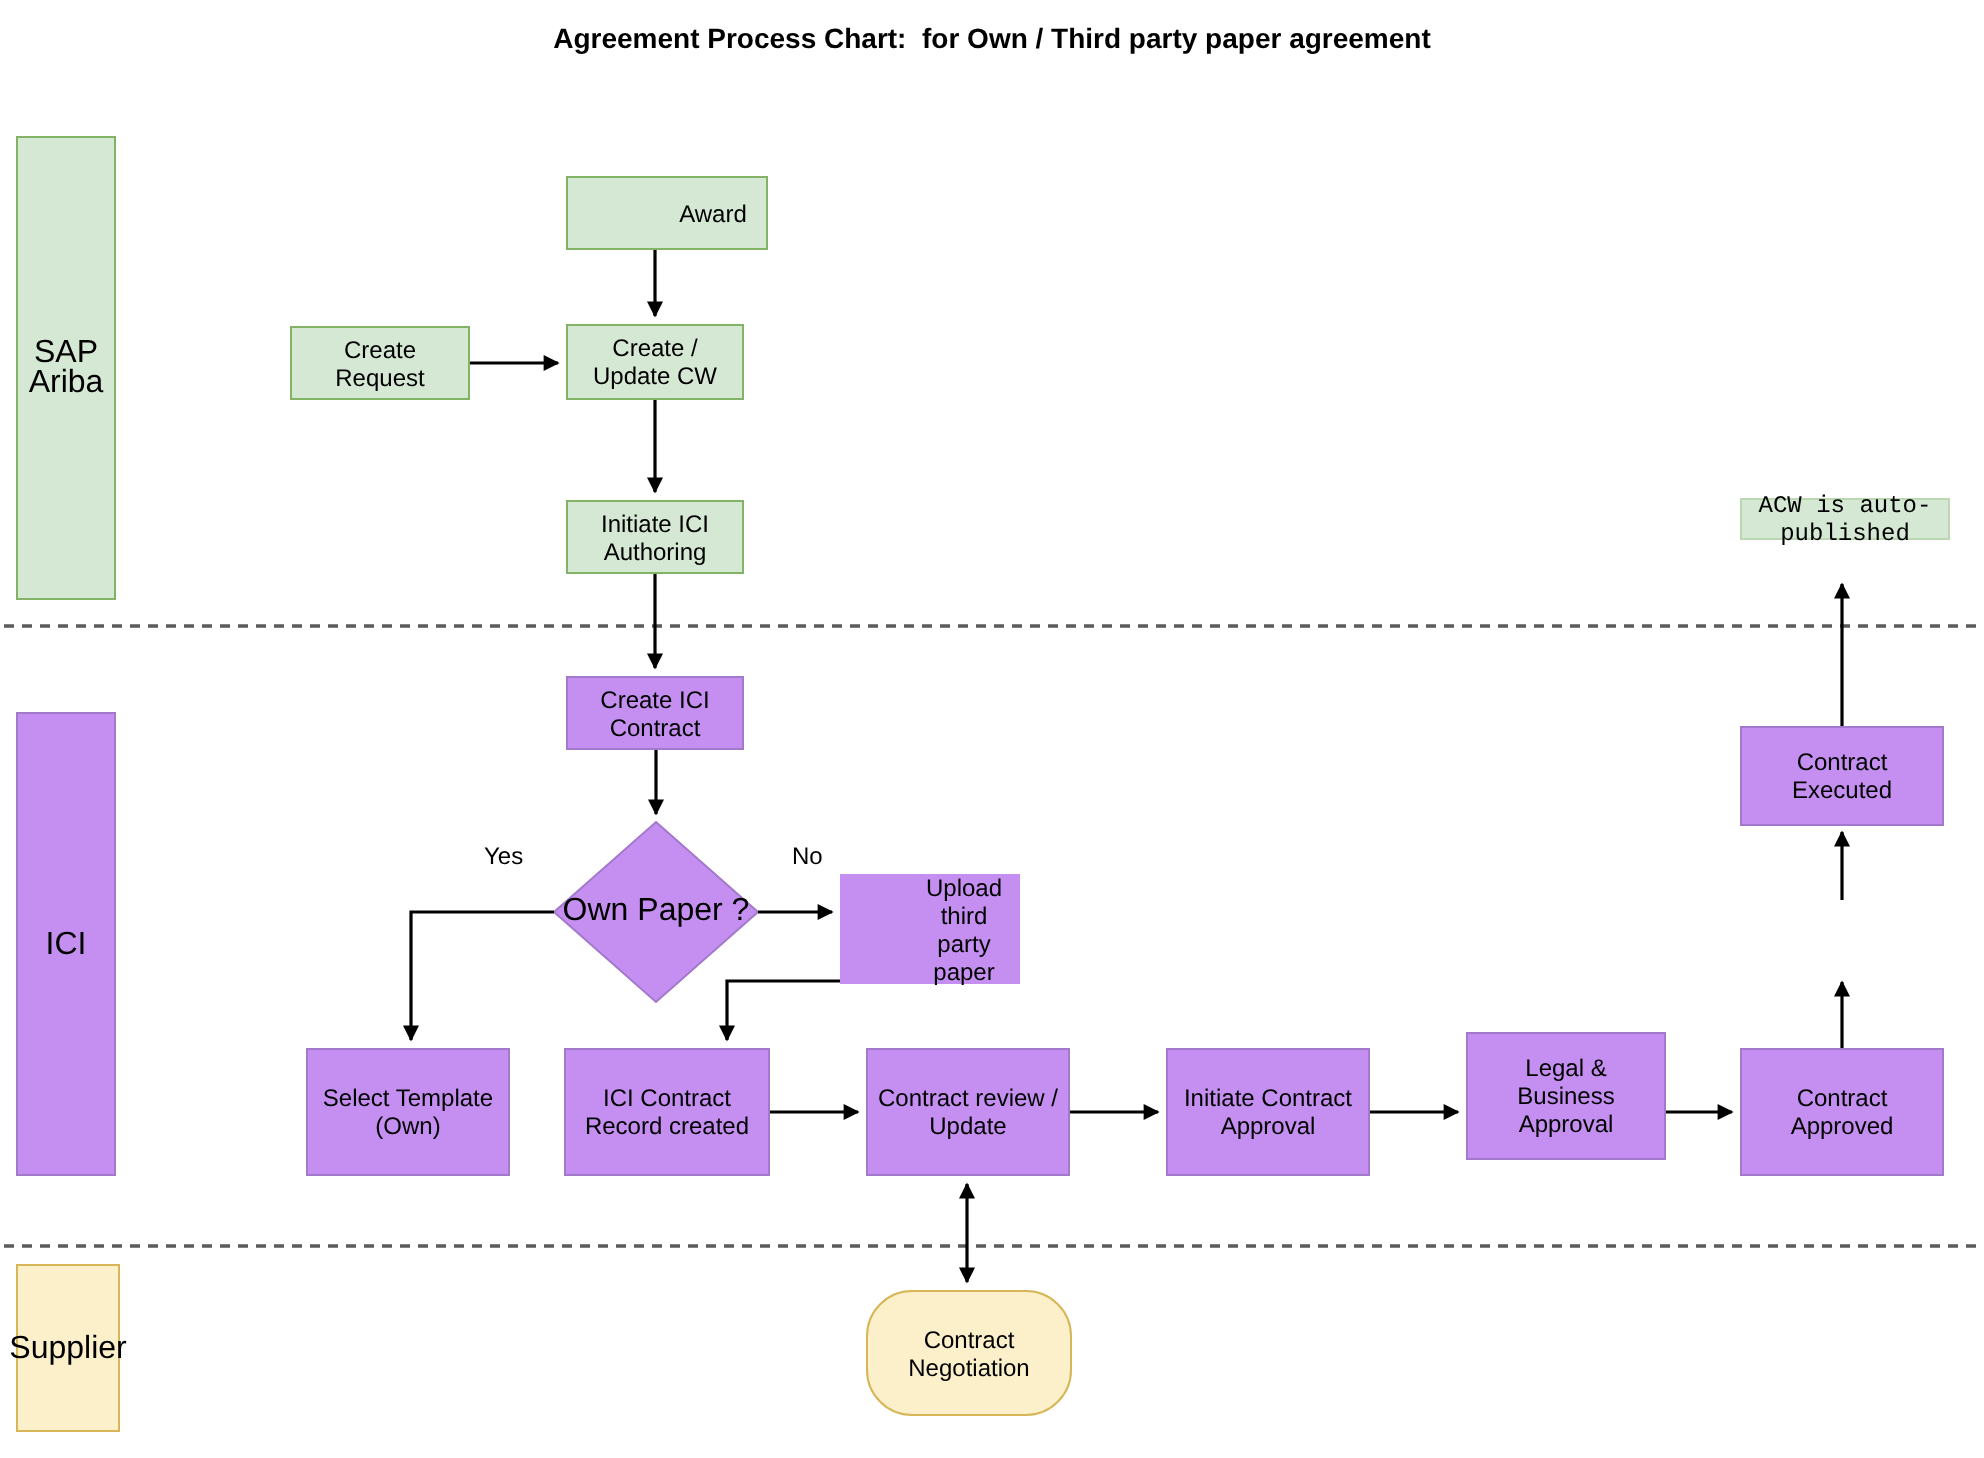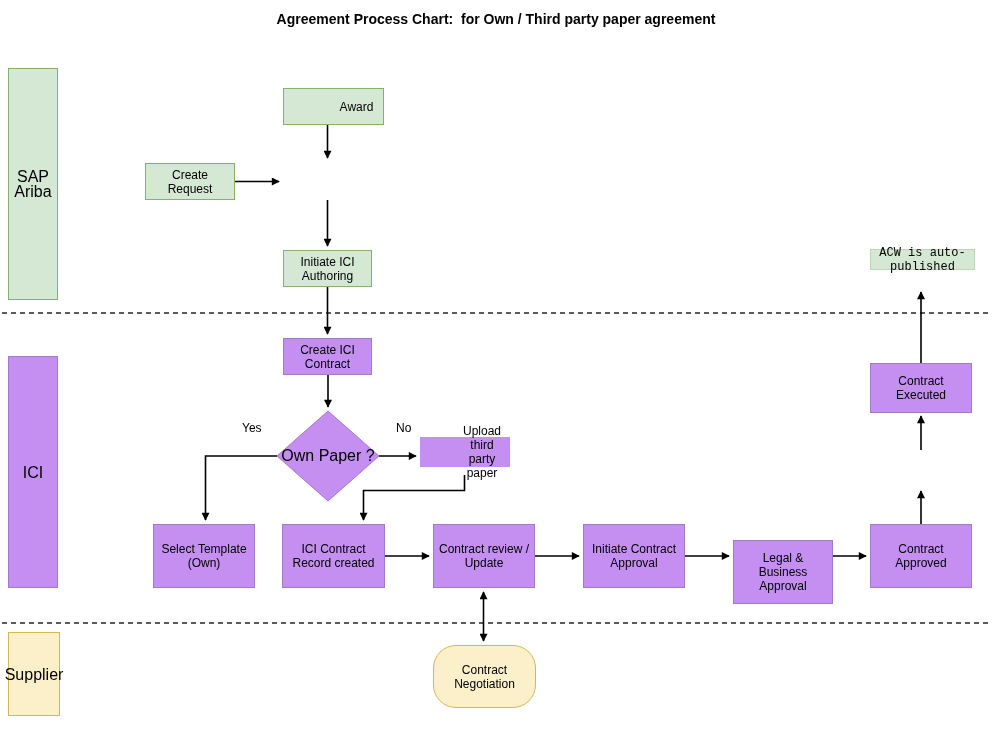--- a/index.html
+++ b/index.html
@@ -103,20 +103,23 @@
   <div class="lane-chip yellow" style="left:8px;top:632px;width:52px;height:84px;">
     <span>Supplier</span>
   </div>
 
   <div class="node green" style="left:283px;top:88px;width:101px;height:37px;padding-left:48px;">
     <span>Award</span>
   </div>
   <div class="node green" style="left:145px;top:163px;width:90px;height:37px;">
     <span class="wrap64">Create Request</span>
   </div>
+  <div class="node green" style="left:283px;top:162px;width:89px;height:38px;">
+    <span>Create / Update CW</span>
+  </div>
   <div class="node green" style="left:283px;top:250px;width:89px;height:37px;">
     <span>Initiate ICI Authoring</span>
   </div>
   <div class="node green soft" style="left:870px;top:249px;width:105px;height:21px;font-family:Liberation Mono, monospace;">
     <span>ACW is auto-published</span>
   </div>
 
   <div class="node purple" style="left:283px;top:338px;width:89px;height:37px;">
     <span>Create ICI Contract</span>
   </div>
@@ -124,36 +127,36 @@
   <div class="diamond-label">
     <span>Own Paper ?</span>
   </div>
   <div class="edge-label" style="left:242px;top:421px;width:32px;">
     <span>Yes</span>
   </div>
   <div class="edge-label" style="left:396px;top:421px;width:28px;">
     <span>No</span>
   </div>
 
-  <div class="node purple flat" style="left:420px;top:437px;width:90px;height:30px;padding-left:36px;">
+  <div class="node purple flat" style="left:420px;top:437px;width:90px;height:55px;padding-left:36px;">
     <span>Upload third party paper</span>
   </div>
   <div class="node purple" style="left:153px;top:524px;width:102px;height:64px;">
     <span>Select Template (Own)</span>
   </div>
   <div class="node purple" style="left:282px;top:524px;width:103px;height:64px;">
     <span>ICI Contract Record created</span>
   </div>
   <div class="node purple" style="left:433px;top:524px;width:102px;height:64px;">
     <span>Contract review / Update</span>
   </div>
   <div class="node purple" style="left:583px;top:524px;width:102px;height:64px;">
     <span>Initiate Contract Approval</span>
   </div>
-  <div class="node purple" style="left:733px;top:540px;width:100px;height:64px;">
+  <div class="node purple" style="left:733px;top:516px;width:100px;height:64px;">
     <span class="wrap74">Legal &amp; Business Approval</span>
   </div>
   <div class="node purple" style="left:870px;top:524px;width:102px;height:64px;">
     <span>Contract Approved</span>
   </div>
   <div class="node purple" style="left:870px;top:363px;width:102px;height:50px;">
     <span>Contract Executed</span>
   </div>
 
   <div class="node yellow" style="left:433px;top:645px;width:103px;height:63px;">

